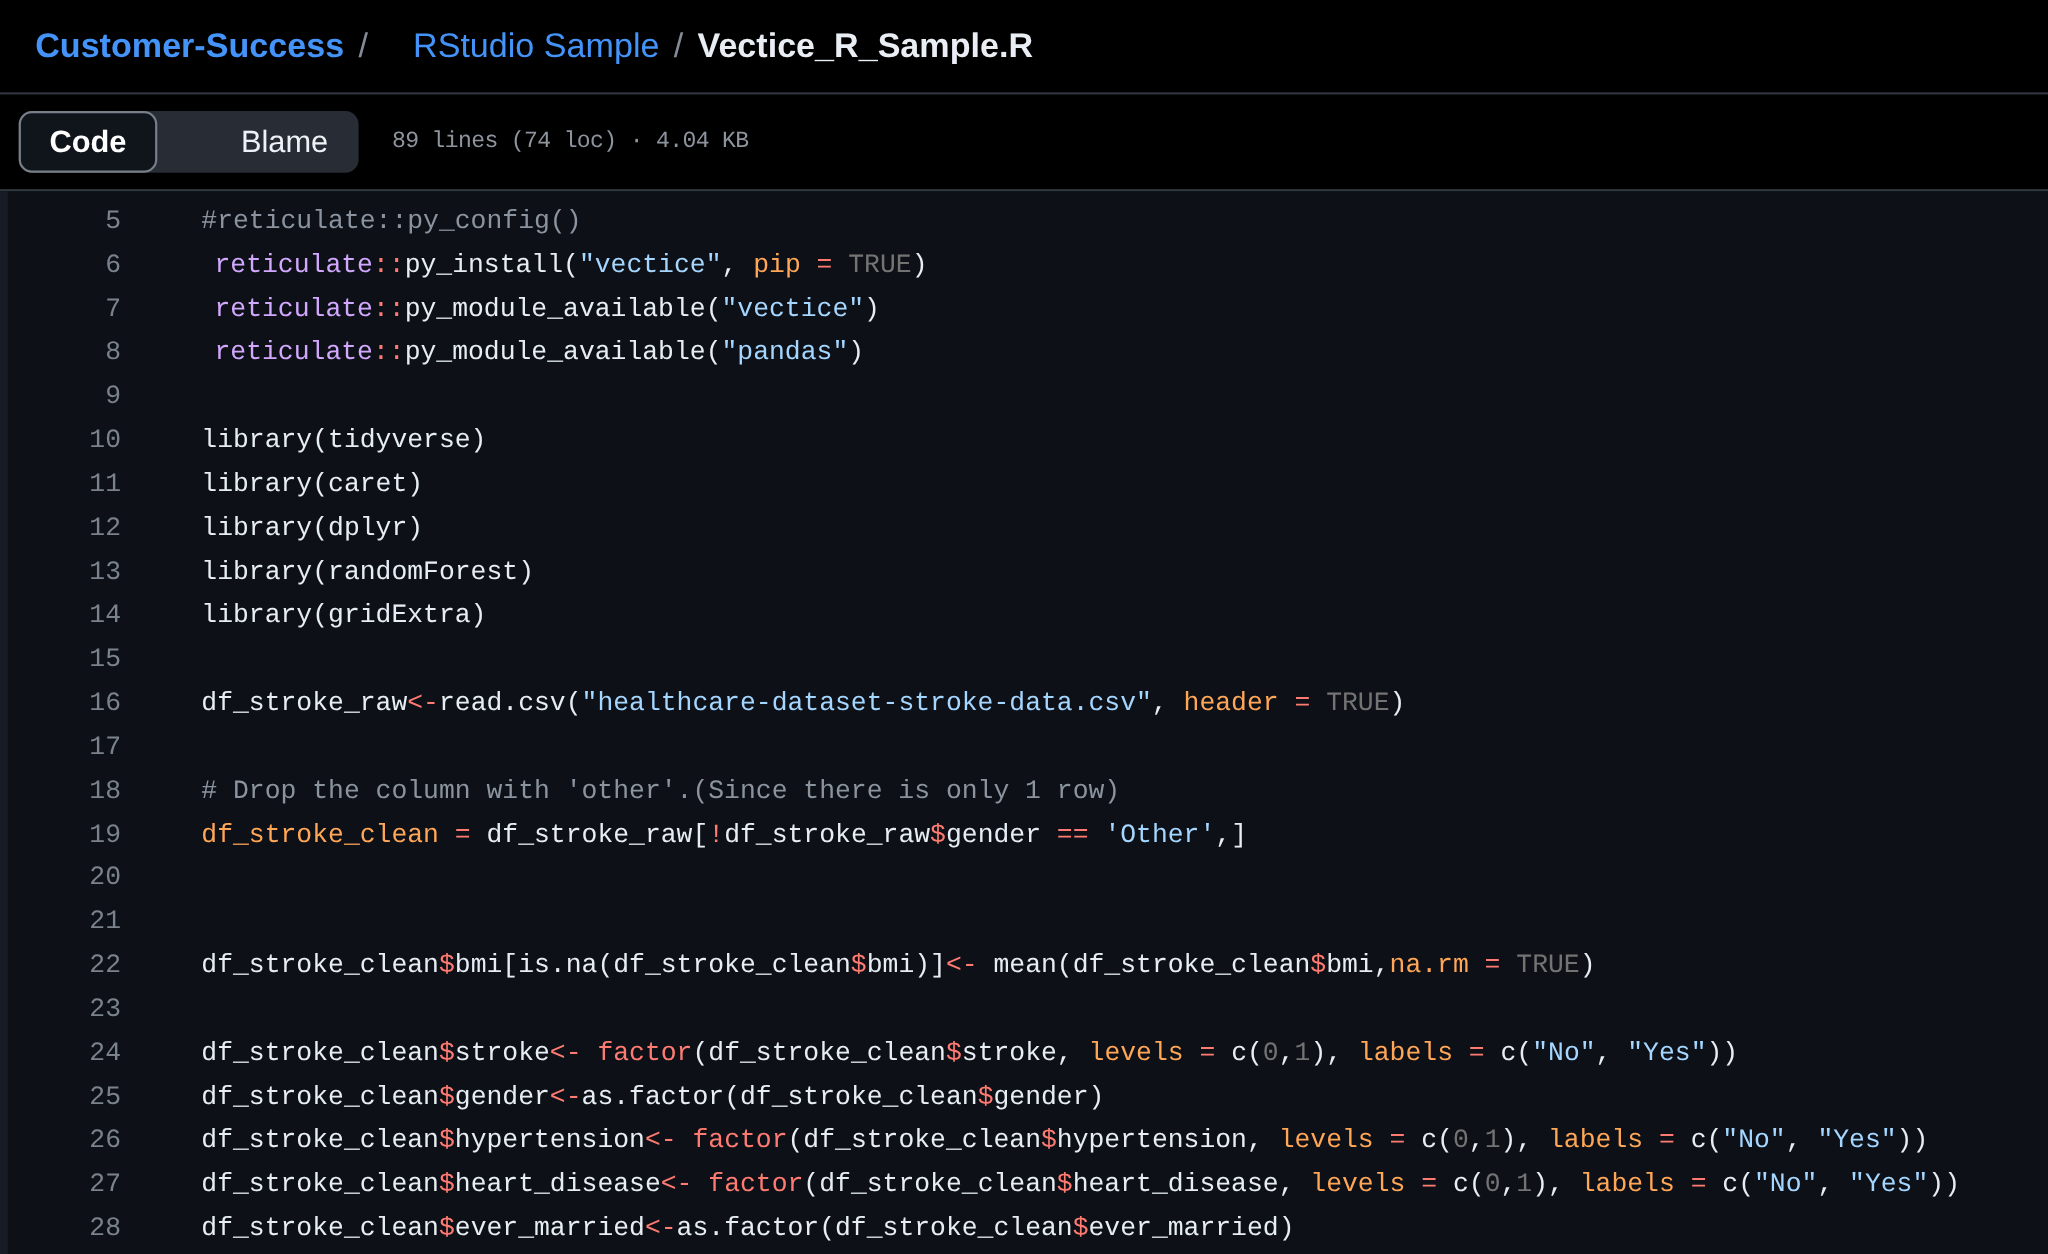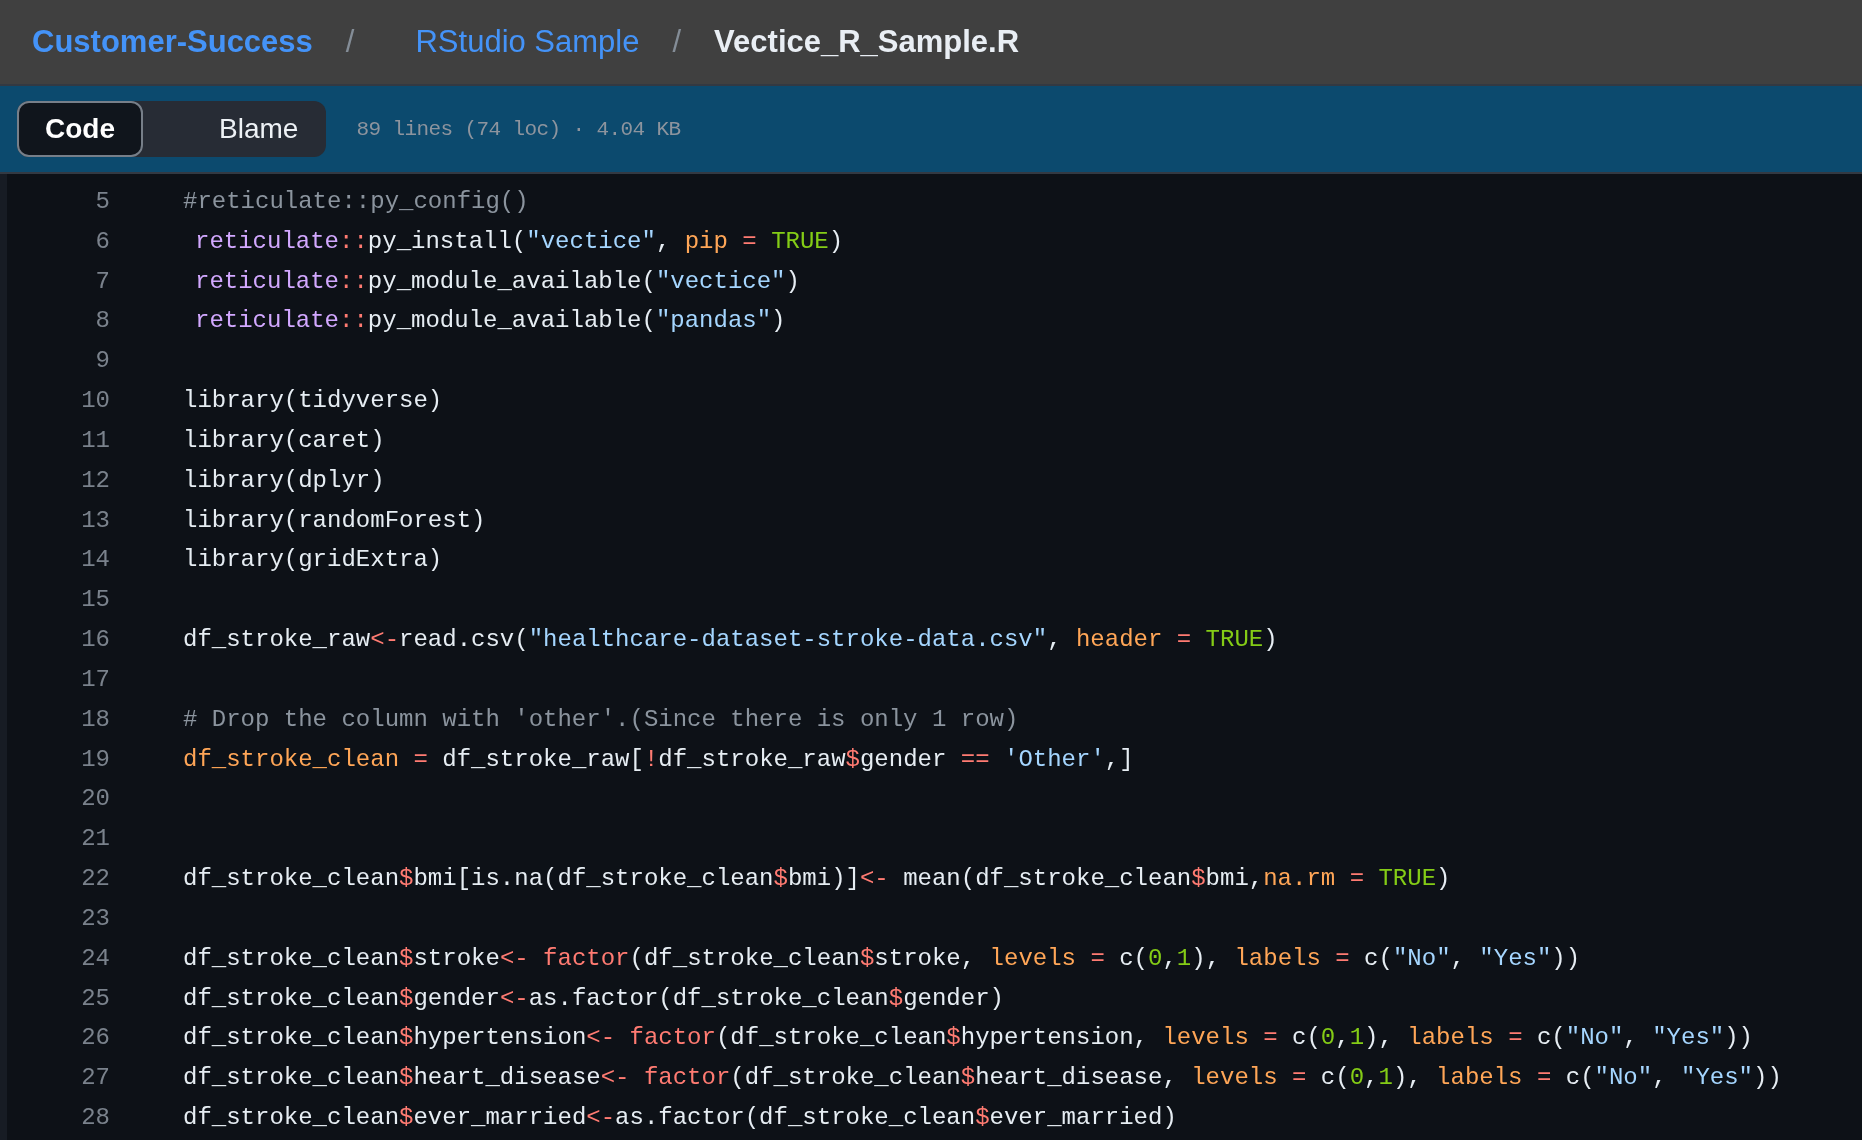--- a/index.html
+++ b/index.html
@@ -2,30 +2,30 @@
 <html><head>
 <meta charset="utf-8">
 <style>
   html,body{margin:0;padding:0;background:#0d1117;}
   .screen{
     width:1862px;height:1140px;overflow:hidden;background:#0d1117;
     font-family:"Liberation Sans",sans-serif;position:relative;
   }
   
   .breadcrumb-bar{
-    height:84px;background:#404040;border-bottom:2px solid #333942;
-    display:flex;align-items:center;padding:0 32px;font-size:31px;gap:20px;
+    height:84px;background:#000000;border-bottom:2px solid #333942;
+    display:flex;align-items:center;padding:0 32px;font-size:31px;
   }
   .crumb-repo{color:#4493f8;font-weight:700;text-decoration:none;cursor:pointer;}
   .crumb-sep{color:#848d97;margin:0 13px;font-weight:400;}
   .crumb-folder{color:#4493f8;font-weight:400;text-decoration:none;cursor:pointer;margin-left:28px;}
   .crumb-file{color:#e9eef4;font-weight:700;}
   
   .toolbar{
-    height:86px;background:#0c4a6e;border-bottom:2px solid #333942;
+    height:86px;background:#000000;border-bottom:2px solid #333942;
     display:flex;align-items:center;padding:0 17px;
   }
   .segmented{display:flex;background:#272c35;border-radius:12px;}
   .seg{
     height:56px;min-width:122px;padding:0 26px;box-sizing:border-box;
     display:flex;align-items:center;justify-content:center;
     font-size:28px;border-radius:12px;border:2px solid transparent;
     background:transparent;color:#eef2f6;font-family:inherit;cursor:pointer;
   }
   .seg-code{background:#10151c;border:2px solid #777f89;font-weight:700;color:#ffffff;}
@@ -46,21 +46,21 @@
     font-size:24px;white-space:pre;
   }
   .ln{flex:0 0 110px;text-align:right;color:#7a828c;cursor:pointer;user-select:none;}
   .lc{padding-left:73px;color:#e6edf3;}
   .tk-plain{color:#e6edf3;}
   .tk-comment{color:#8b949e;}
   .tk-module{color:#d2a8ff;margin-left:12px;}
   .tk-keyword{color:#ff7b72;}
   .tk-param{color:#ffa657;}
   .tk-string{color:#a5d6ff;}
-  .tk-const{color:#84cc16;}
+  .tk-const{color:#737373;}
 </style>
 </head>
 <body>
 
 <div class="screen">
 
   <header class="breadcrumb-bar">
     <a class="crumb-repo">Customer-Success</a>
     <span class="crumb-sep">/</span>
     <a class="crumb-folder">RStudio Sample</a>

